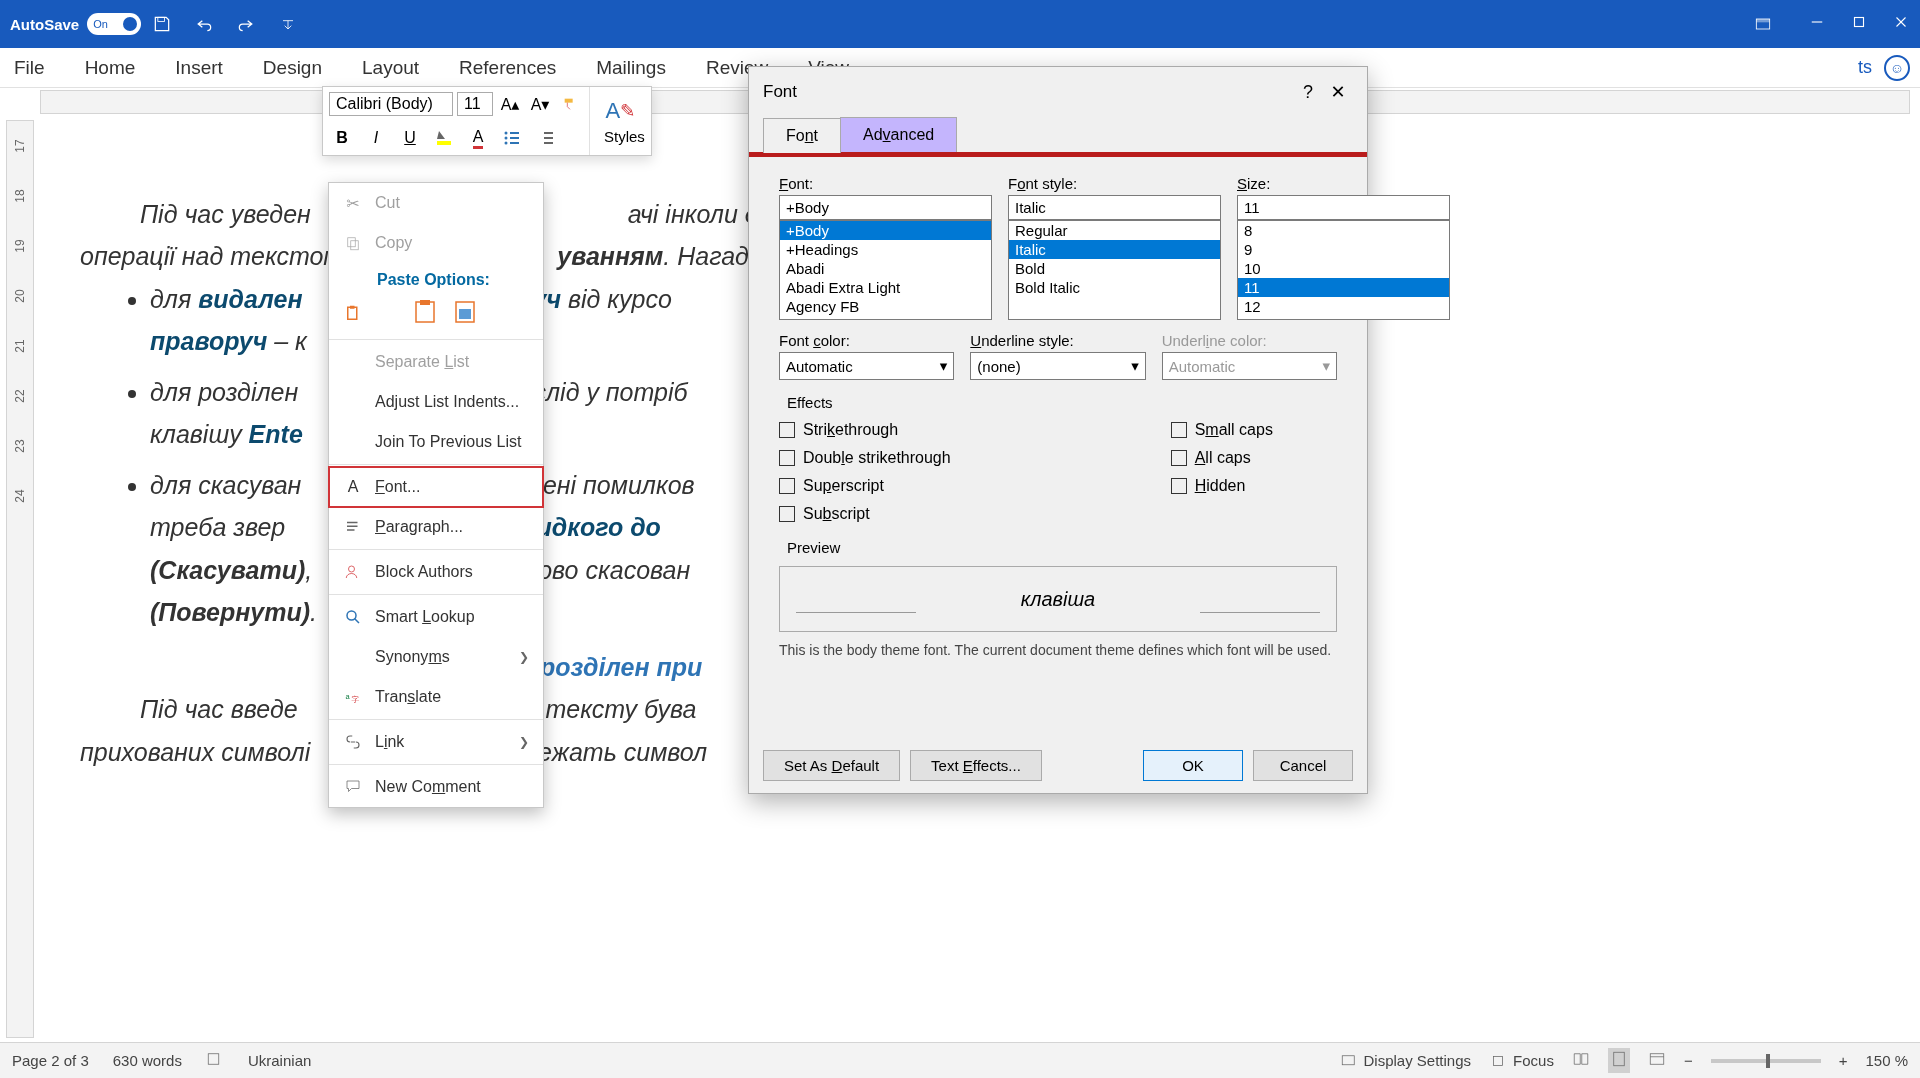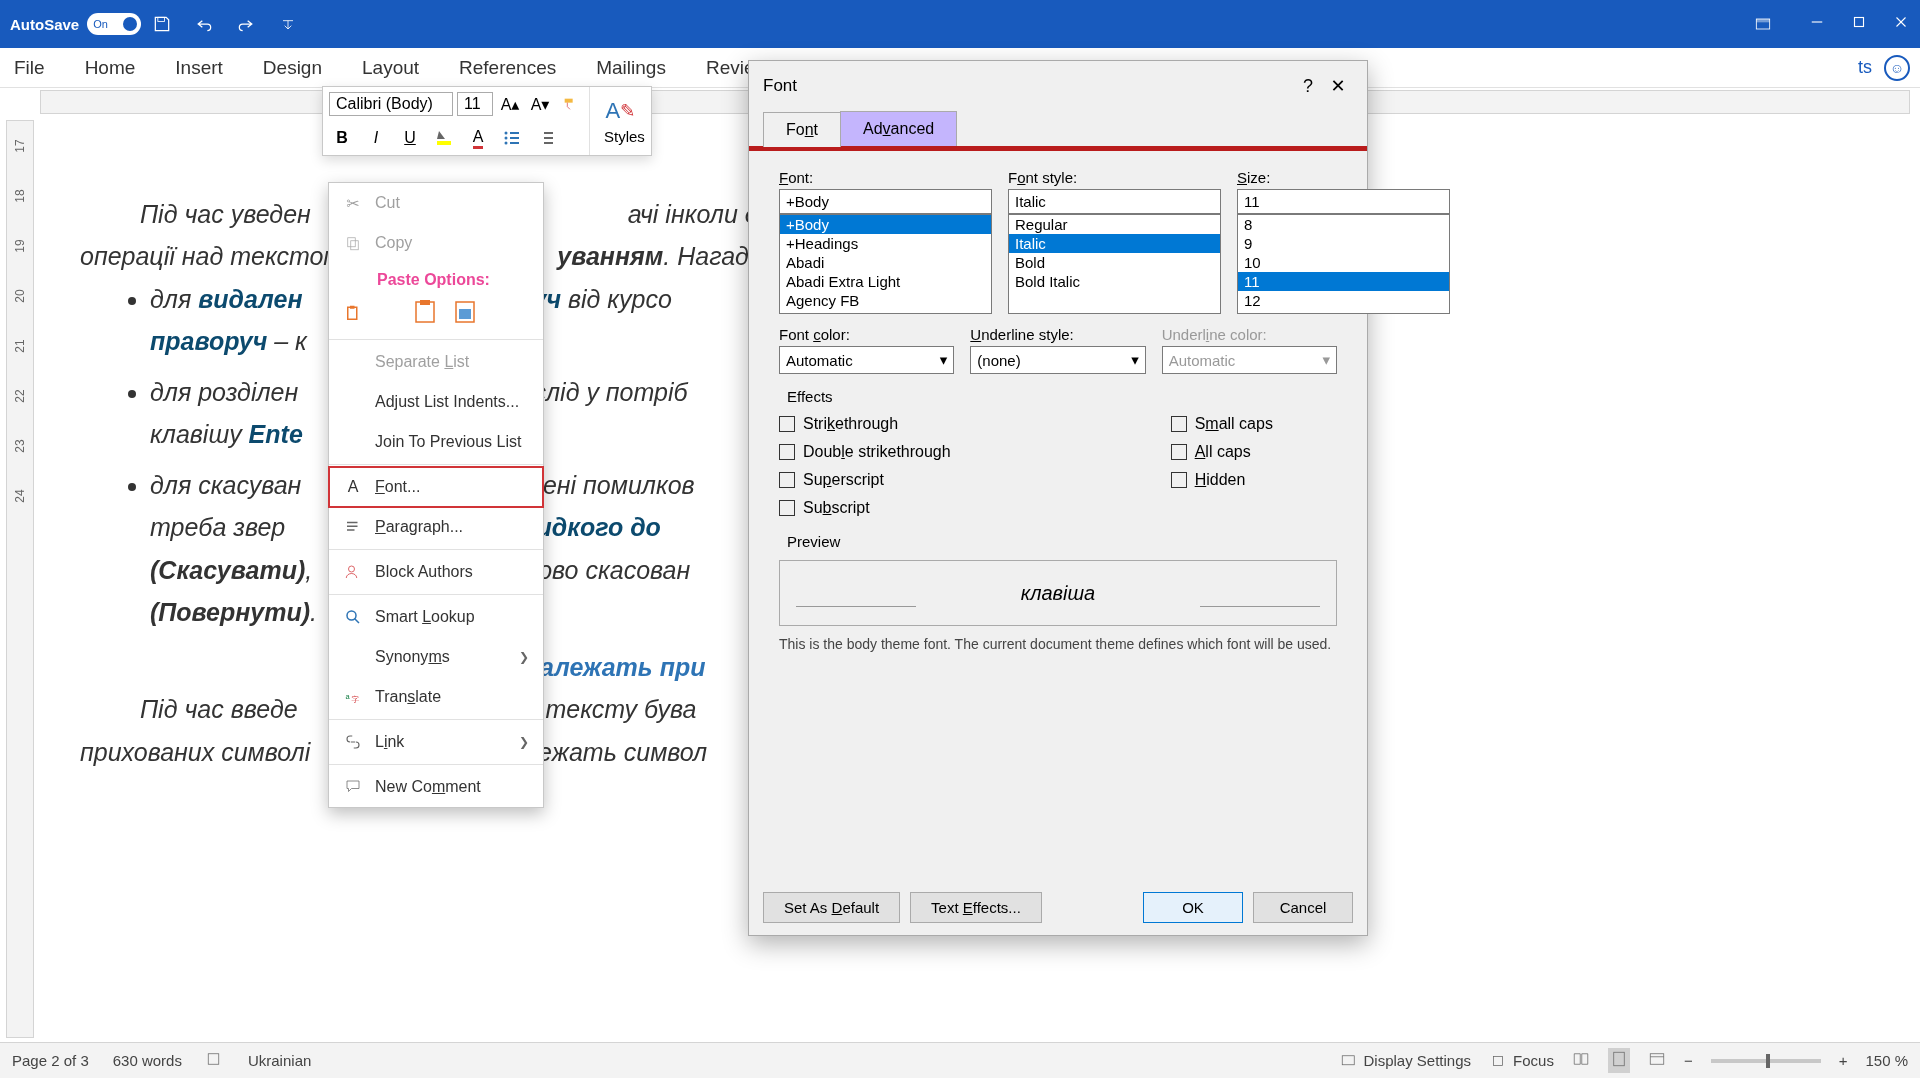--- a/index.html
+++ b/index.html
@@ -44,31 +44,31 @@
 .doc-list { list-style: disc; margin-left:70px; }
 .doc-list li { margin-bottom:8px; text-align:justify;}
 .bluew { color:#0c4a6e; font-weight:bold; font-style:italic;}
 .boldw { font-weight:bold; }
 .section-title { color:#2e74b5; font-weight:bold; padding-left:460px; margin-top:12px;}
 
 
 .ctx-menu { position:absolute; top:182px; left:328px; width:216px; background:#fff; border:1px solid #c8c8c8; box-shadow:0 6px 16px rgba(0,0,0,0.25); z-index:25; font-size:16px;}
 .ctx-item { display:flex; align-items:center; padding:10px 14px; gap:12px; color:#333;}
 .ctx-item.disabled { color:#a0a0a0; }
-.ctx-header { font-weight:600; padding:8px 14px 2px 48px; color:#ec4899;}
+.ctx-header { font-weight:600; padding:8px 14px 2px 48px; color:#0369a1;}
 .ctx-sep { height:1px; background:#e1e1e1; margin:2px 0;}
 .ctx-icon { width:20px; height:20px; display:flex; align-items:center; justify-content:center;}
 .ctx-icon svg { width:18px; height:18px; }
 .ctx-item.highlighted { outline:2px solid #d13438; outline-offset:-1px;}
 .ctx-sub { margin-left:auto; font-size:12px; color:#666;}
 .paste-opts { display:flex; gap:10px; padding:6px 14px 10px 48px;}
 .paste-ico { width:30px; height:30px; border:1px solid transparent; display:flex; align-items:center; justify-content:center;}
 
 
-.font-dlg { position:absolute; top:60px; left:748px; width:620px; height:876px; background:#f0f0f0; border:1px solid #aaa; box-shadow:0 8px 24px rgba(0,0,0,0.3); z-index:30;}
+.font-dlg { position:absolute; top:66px; left:748px; width:620px; height:728px; background:#f0f0f0; border:1px solid #aaa; box-shadow:0 8px 24px rgba(0,0,0,0.3); z-index:30;}
 .dlg-title { display:flex; align-items:center; padding:10px 14px; font-size:17px;}
 .dlg-title .spacer { flex:1;}
 .dlg-title-btn { width:30px; height:30px; display:flex; align-items:center; justify-content:center; font-size:18px;}
 .dlg-tabs { display:flex; padding:0 14px;}
 .dlg-tab { padding:8px 22px; border:1px solid #aaa; border-bottom:none; background:#c4b5fd; font-size:16px; margin-right:-1px;}
 .dlg-tab.active { background:#f0f0f0; position:relative; top:1px;}
 .dlg-body { border-top:5px solid #b91c1c; padding:18px 30px;}
 .dlg-row { display:flex; gap:16px; margin-bottom:6px;}
 .dlg-col { display:flex; flex-direction:column;}
 .dlg-label { font-size:15px; margin-bottom:3px;}
@@ -187,21 +187,21 @@
 <div class="doc">
   <div class="doc-content">
     <div class="doc-title"><span>Операції редагування</span></div>
     <p style="text-indent:60px;"><span>Під час уведен</span><span style="visibility:hidden;">XXXXXXXXXXXXXXXXXXX</span><span>ачі інколи допус</span></p>
     <p><span>операції над текстом</span><span style="visibility:hidden;">XXXXXXXXXXXXX</span><span class="boldw">уванням</span><span>. Нагада</span></p>
     <ul class="doc-list">
       <li><span>для </span><span class="bluew">видален</span><span style="visibility:hidden;">XXXXXXXXXXXX</span><span class="bluew">оруч</span><span> від курсо</span><br><span class="bluew">праворуч</span><span> – к</span></li>
       <li><span>для розділен</span><span style="visibility:hidden;">XXXXXXXXXXXX</span><span>ци слід у потріб</span><br><span>клавішу </span><span class="bluew">Ente</span></li>
       <li><span>для скасуван</span><span style="visibility:hidden;">XXXXXXXXXXXX</span><span>облені помилков</span><br><span>треба звер</span><span style="visibility:hidden;">XXXXXXXXXXXX</span><span class="bluew">і швидкого до</span><br><span class="boldw">(Скасувати)</span>,<span style="visibility:hidden;">XXXXXXXXXXXX</span><span>лково скасован</span><br><span class="boldw">(Повернути)</span>.</li>
     </ul>
-    <div class="section-title"><span>алежать при</span></div>
+    <div class="section-title"><span>розділен при</span></div>
     <p style="text-indent:60px;"><span>Під час введе</span><span style="visibility:hidden;">XXXXXXXXXXXX</span><span>ння тексту бува</span></p>
     <p><span>прихованих символі</span><span style="visibility:hidden;">XXXXXXXXXXXX</span><span>алежать символ</span></p>
   </div>
 </div>
 
 <div class="mini-toolbar">
   <div class="mini-col">
     <div class="mini-group">
       <input class="mini-input" style="width: 124px;" value="Calibri (Body)">
       <input class="mini-input" style="width: 36px;" value="11">

